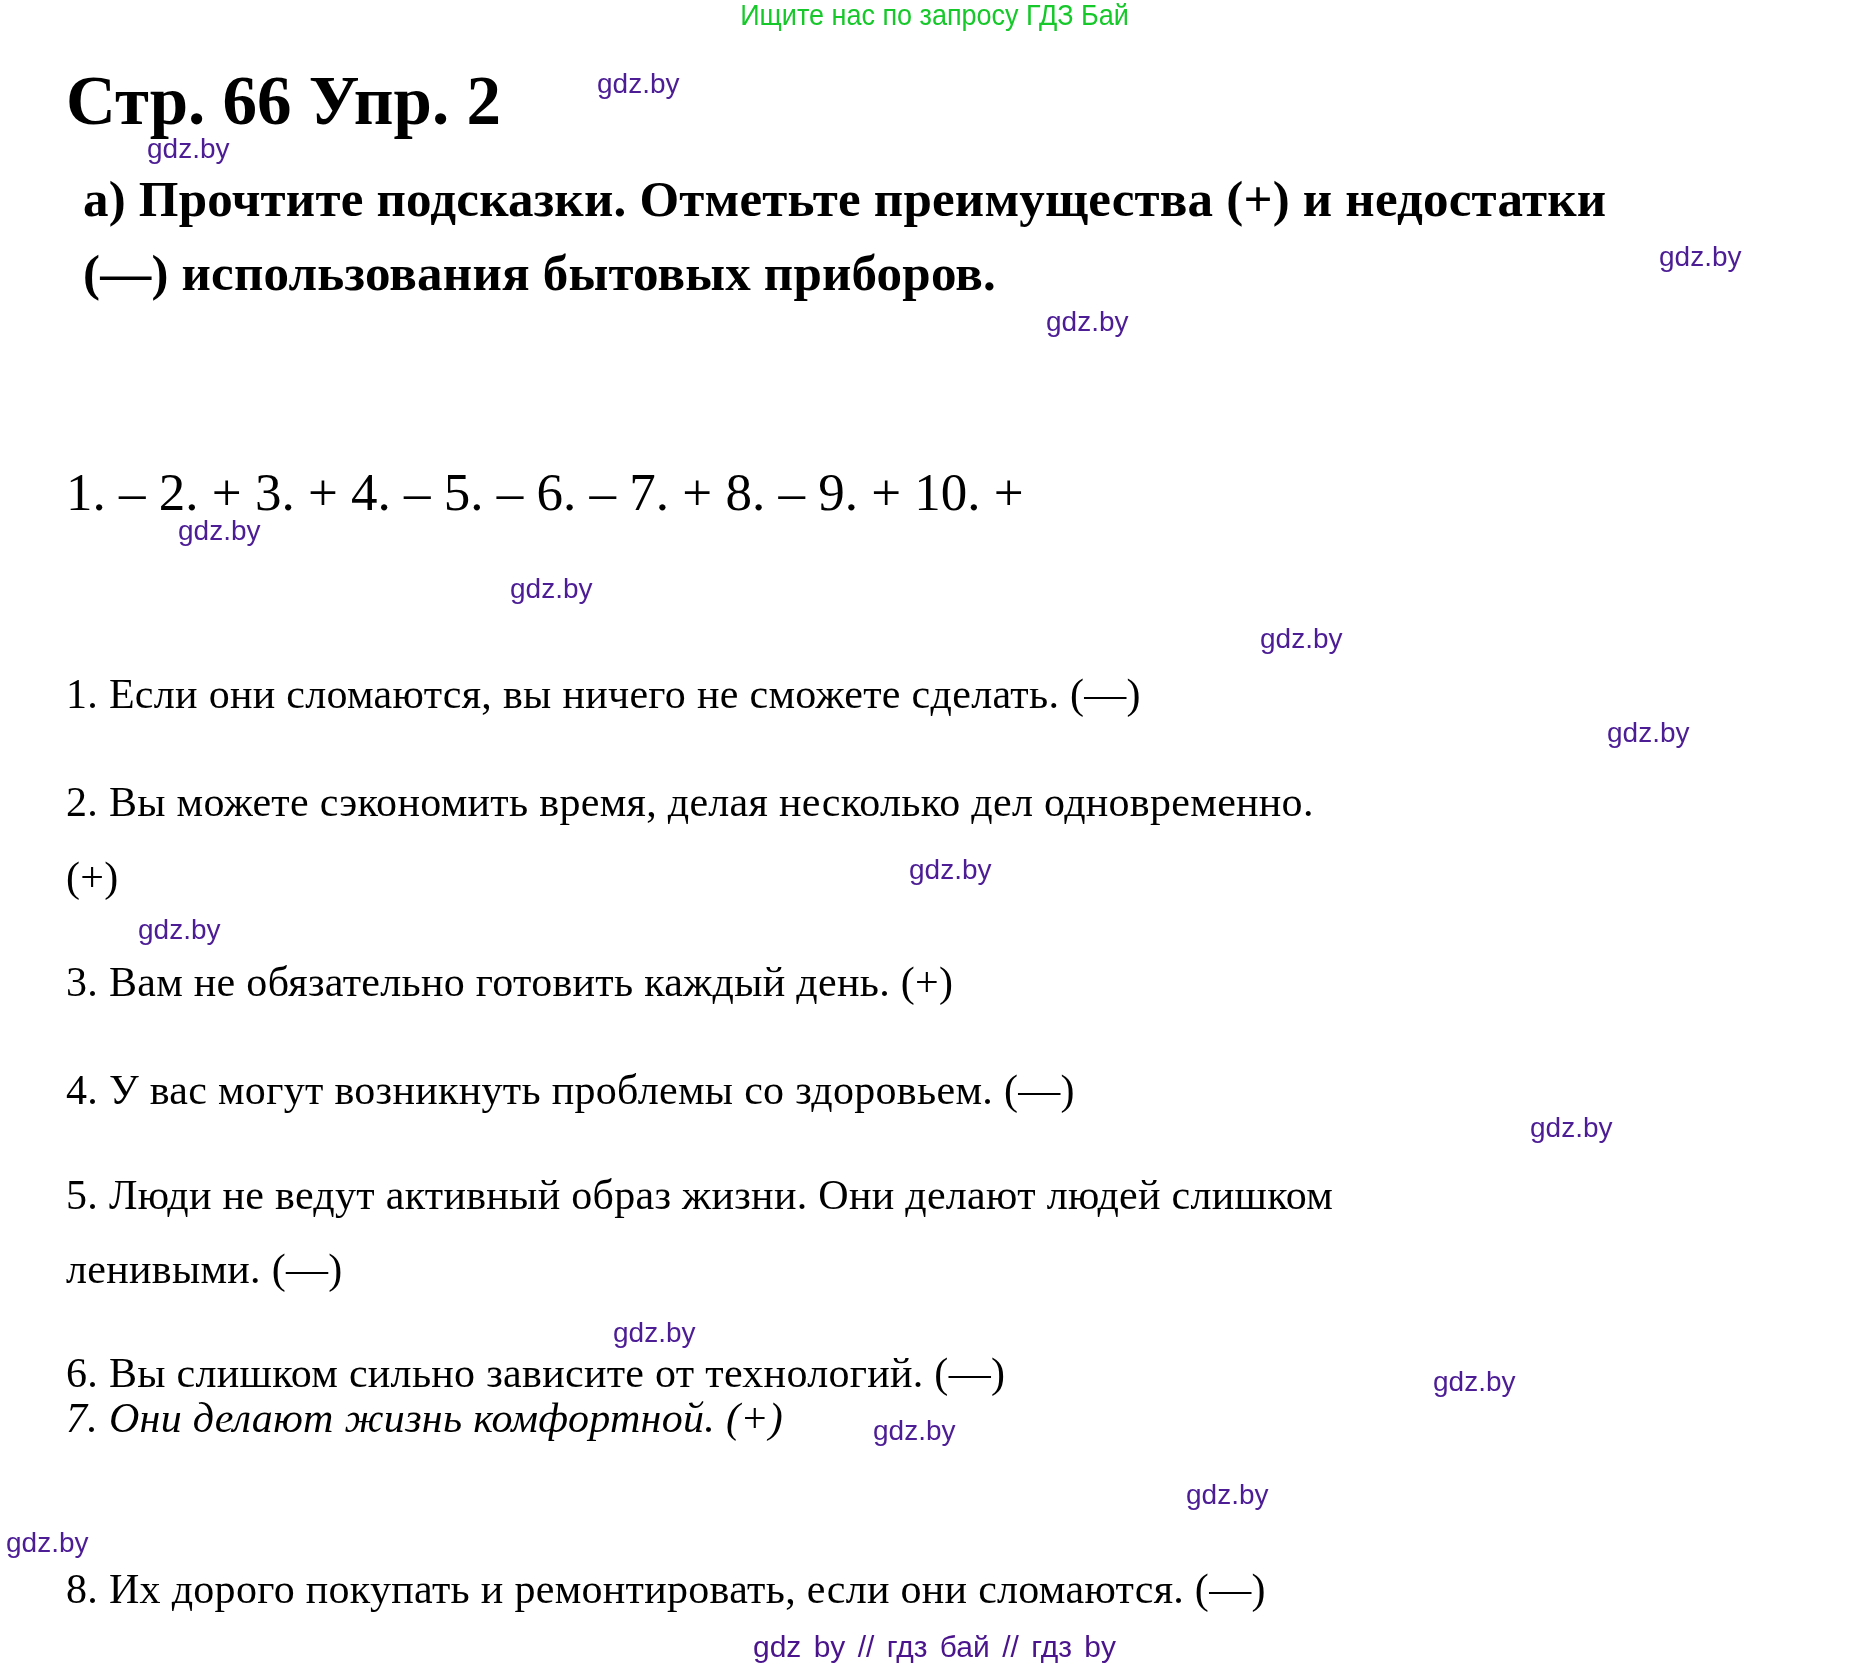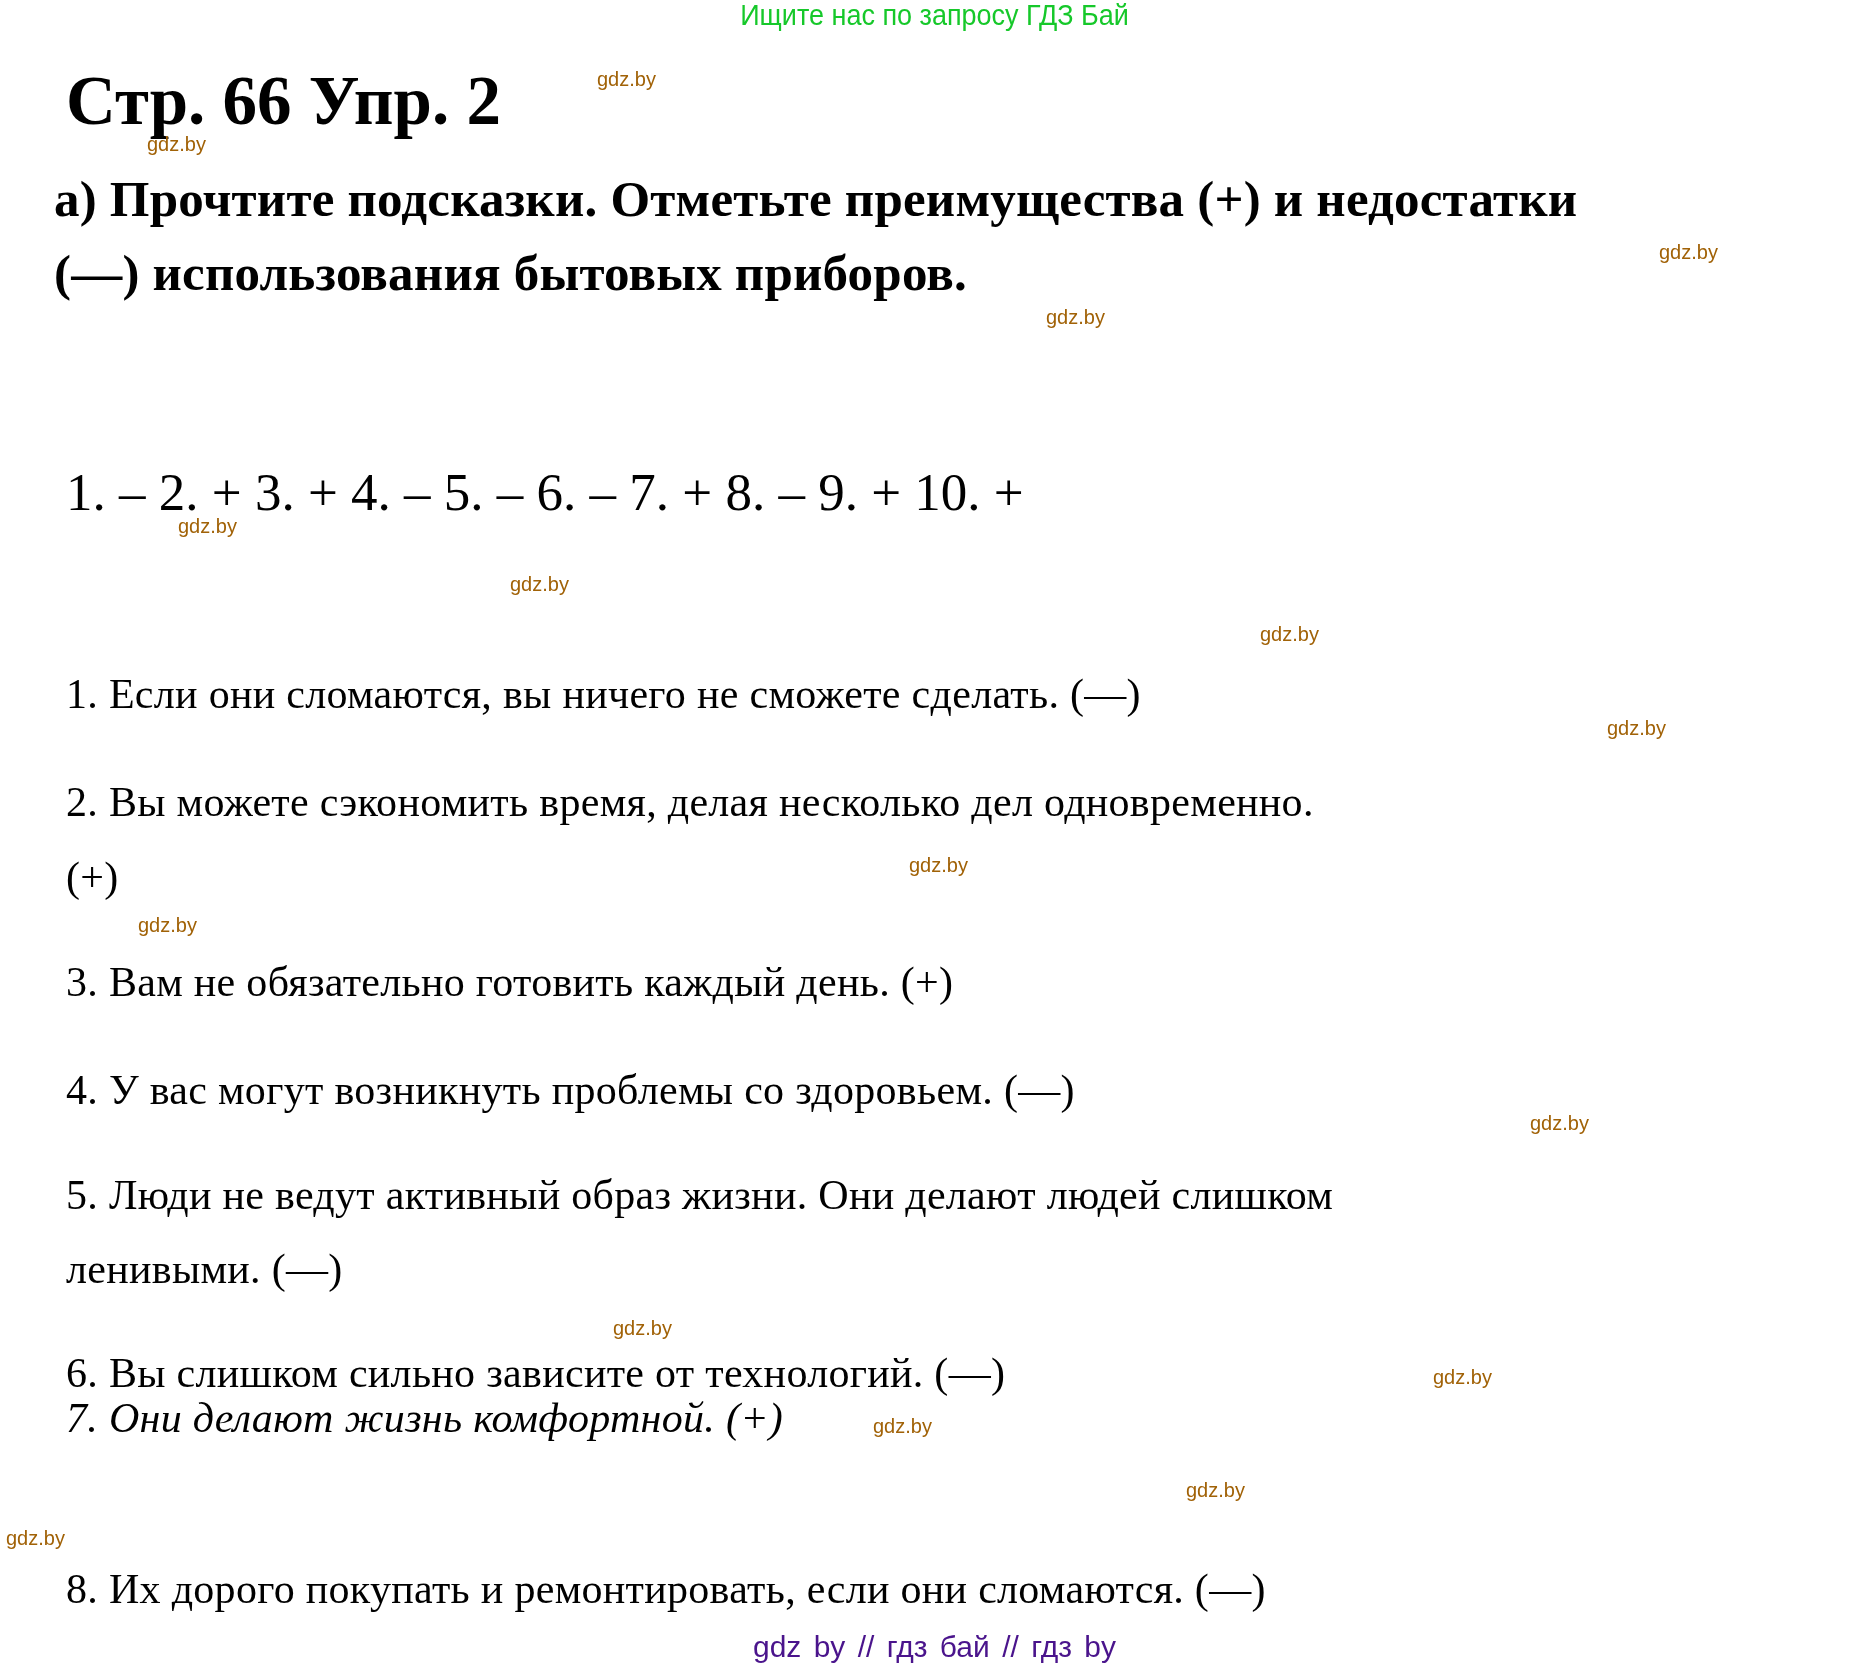--- a/index.html
+++ b/index.html
@@ -18,38 +18,38 @@
       font-family: "Liberation Sans", sans-serif;
       font-size: 30px;
       color: #16c82a;
       transform: scaleX(0.9);
     }
     .heading {
       left: 66px; top: 62px;
       font-size: 69px; font-weight: bold;
     }
     .task {
-      left: 54px;
+      left: 83px;
       font-size: 51px; font-weight: bold;
       letter-spacing: 0.2px;
       font-family: Liberation Serif, serif;
     }
     .answer-line {
       left: 66px; top: 462px;
       font-size: 53px;
     }
     .item {
       left: 66px;
       font-size: 42px;
       letter-spacing: 0.3px;
     }
     .wm {
       font-family: "Liberation Sans", sans-serif;
-      font-size: 20px;
-      color: #a16207;
+      font-size: 28px;
+      color: #4c1d95;
     }
     .footer {
       left: 0; width: 1869px; top: 1630px;
       text-align: center;
       font-family: "Liberation Sans", sans-serif;
       font-size: 30px;
       color: #4a148c;
       word-spacing: 4px;
     }
   </style>

